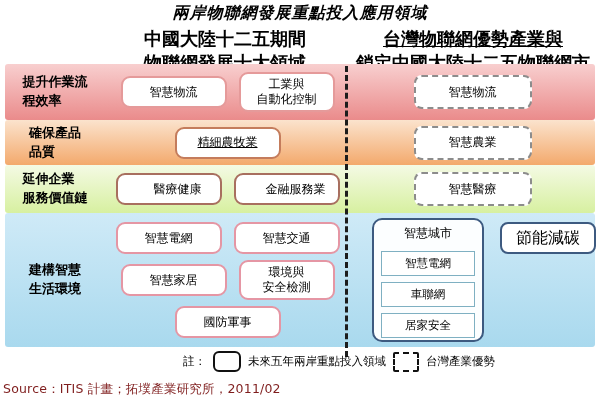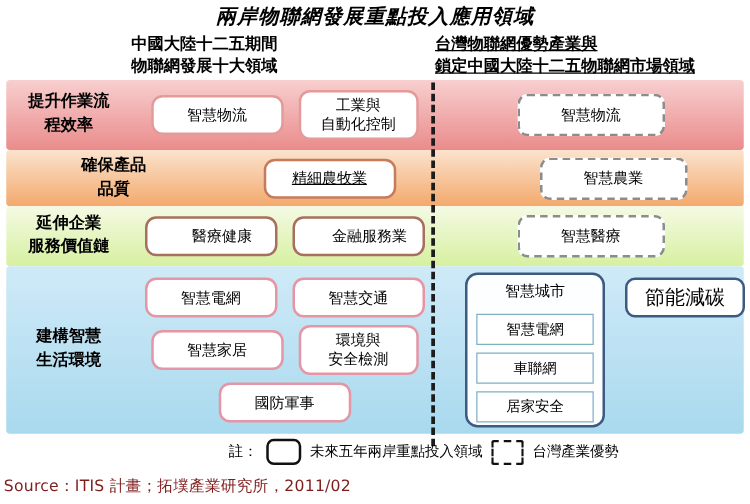--- a/index.html
+++ b/index.html
@@ -11,38 +11,38 @@
     overflow: hidden;
     color: #000;
   }
   .title {
     position: absolute; top: 3px; left: 0; width: 100%;
     text-align: center; font-weight: bold; font-size: 16px;
     letter-spacing: 1px;
     font-style: italic;
   }
   .col-header {
-    position: absolute; top: 27px; 
-    font-weight: bold; font-size: 13px; line-height: 1.35;
+    position: absolute; top: 27px; text-align: center;
+    font-weight: bold; font-size: 18px; line-height: 1.35;
     white-space: pre-line;
   }
   .col-header.left { left: 105px; width: 240px; }
   .col-header.right { left: 348px; width: 250px; text-decoration: underline; }
 
   .bands { position: absolute; left: 5px; top: 64px; width: 590px; }
   .band { display: flex; align-items: stretch; border-radius: 3px; }
   .band-1 { height: 56px; background: linear-gradient(to bottom, #f8cfcf, #ea8b8b); }
-  .band-2 { height: 45px; background: linear-gradient(to bottom, #fbe3cd, #f3a96c); padding-left: 36px; }
+  .band-2 { height: 45px; background: linear-gradient(to bottom, #fbe3cd, #f3a96c); }
   .band-3 { height: 48px; background: linear-gradient(to bottom, #f4fae4, #d7f0a0); }
   .band-4 { height: 134px; background: linear-gradient(to bottom, #cfeaf7, #a9d9ee); }
 
   .band-label {
     width: 100px; flex: none;
     display: flex; align-items: center; justify-content: center;
-    text-align: center; font-weight: bold; font-size: 13px;
+    font-weight: bold; font-size: 13px;
     line-height: 1.45; white-space: pre-line; padding: 0 4px;
   }
   .zone-china {
     width: 245px; flex: none;
     display: flex; align-items: center; justify-content: center; gap: 12px;
   }
   .zone-taiwan {
     flex: 1;
     display: flex; align-items: center; justify-content: center;
   }

